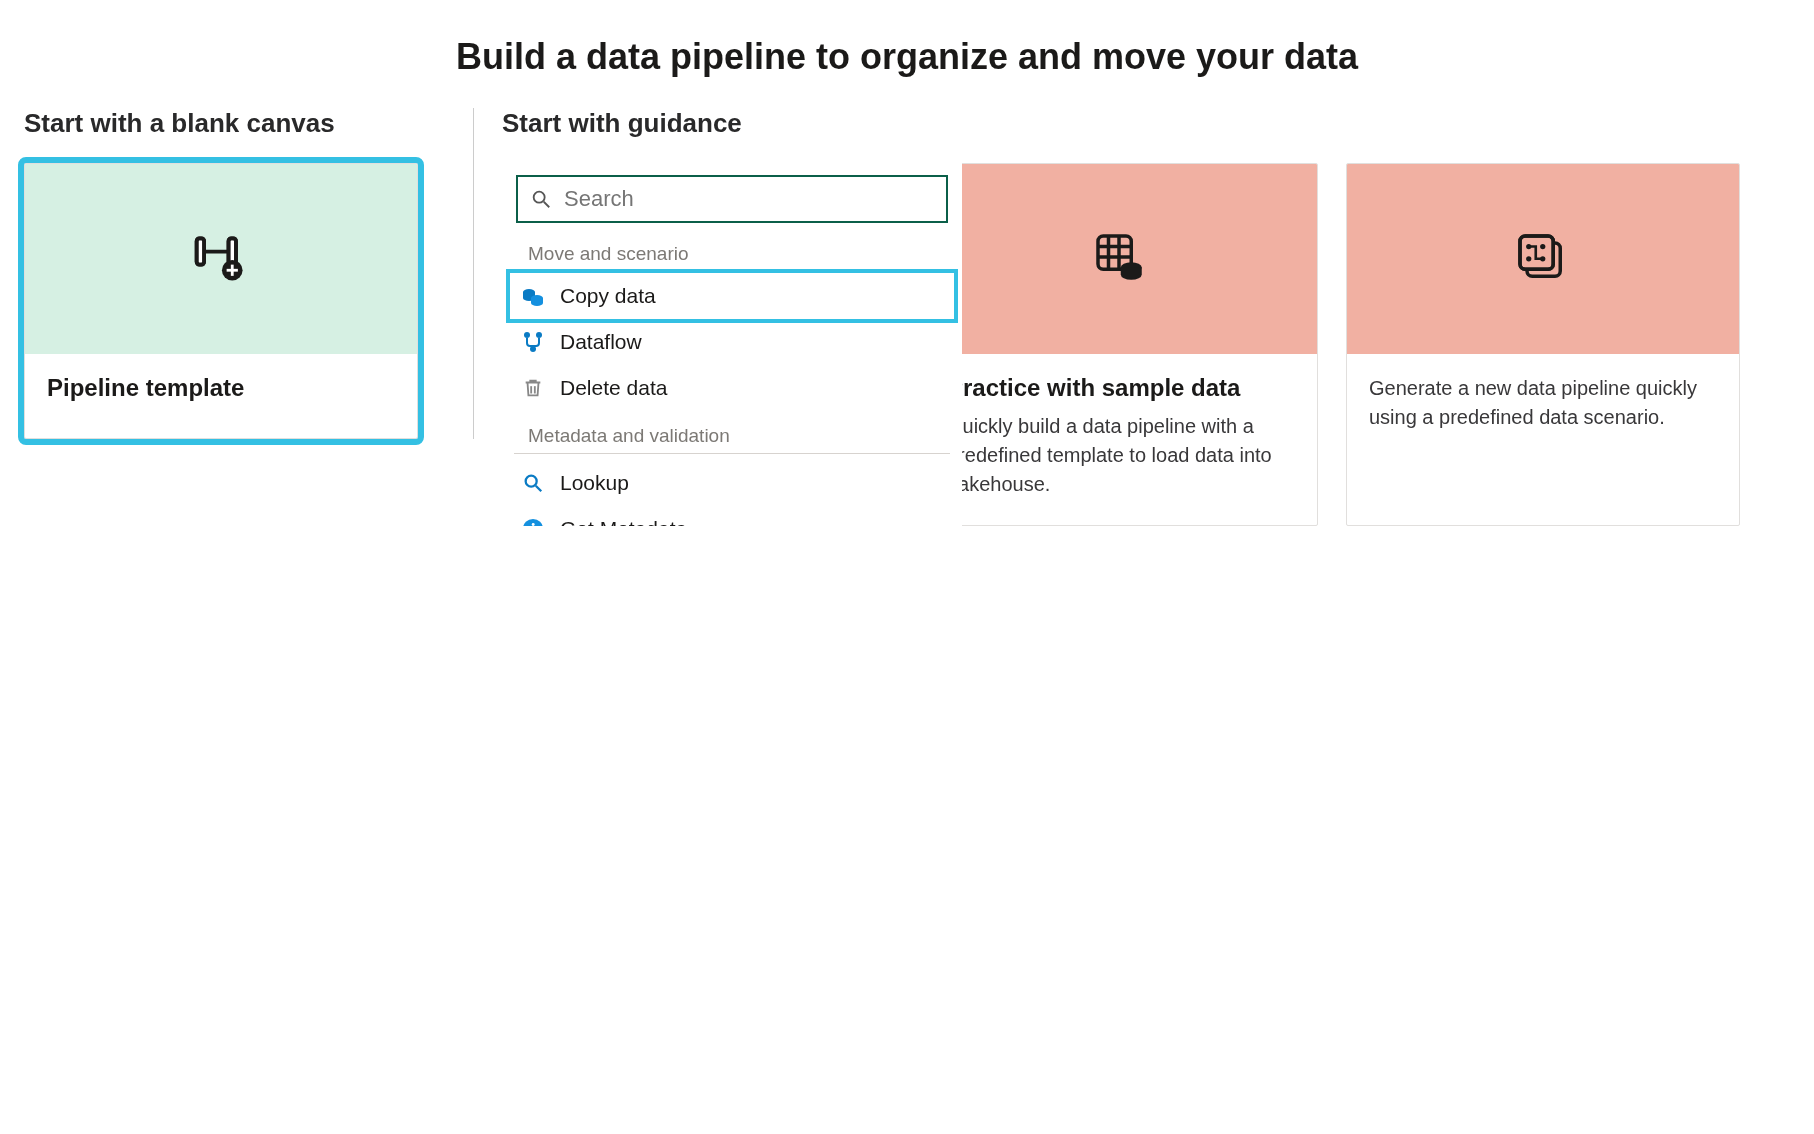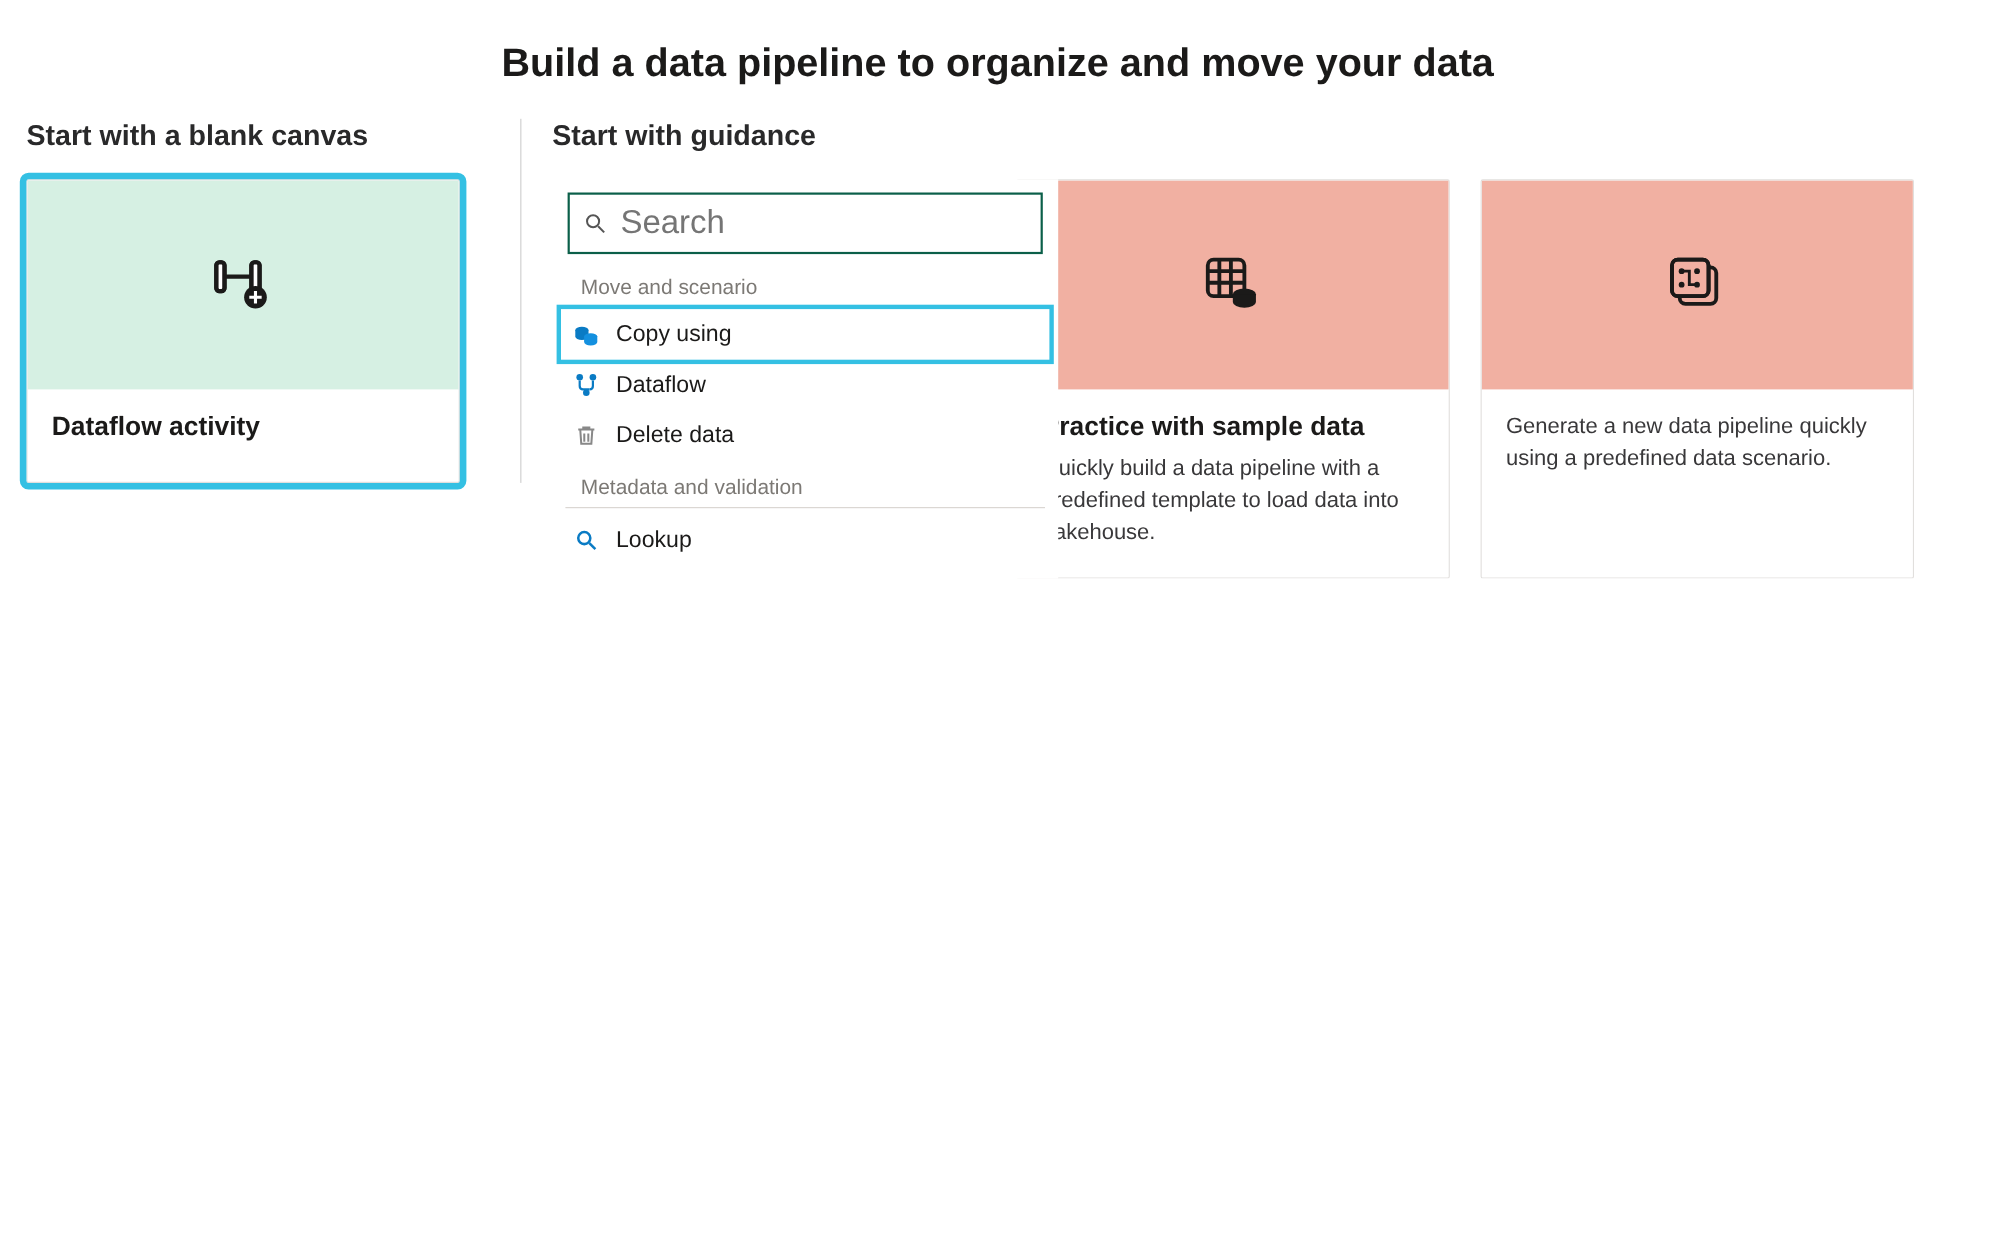--- a/index.html
+++ b/index.html
@@ -95,21 +95,21 @@
   .search-box {
     border: 2px solid #0b5f49;
     display: flex;
     align-items: center;
     padding: 8px 10px;
     gap: 8px;
   }
   .search-input {
     border: none;
     outline: none;
-    font-size: 30px;
+    font-size: 22px;
     flex: 1;
     color: #777;
     background: transparent;
   }
   .group-label {
     font-size: 19px;
     color: #7c7975;
     padding: 10px 14px 6px 14px;
     border-bottom: 1px solid #d7d3cf;
     margin: 0 12px;
@@ -163,21 +163,21 @@
             <line x1="14" y1="24" x2="40" y2="24"></line>
             <rect x="40" y="10" width="8" height="28" rx="3" fill="#fff"></rect>
             <rect x="40" y="10" width="8" height="28" rx="3"></rect>
             <circle cx="44" cy="44" r="11" fill="#1b1a19" stroke="none"></circle>
             <line x1="44" y1="38" x2="44" y2="50" stroke="#fff" stroke-width="3"></line>
             <line x1="38" y1="44" x2="50" y2="44" stroke="#fff" stroke-width="3"></line>
           </svg>
         </span>
       </div>
       <div class="card-body">
-        <h3 class="card-title">Dataflow activity</h3>
+        <h3 class="card-title">Pipeline template</h3>
       </div>
     </div>
   </div>
 
   <div class="col-right">
     <h2 class="section-heading">Start with guidance</h2>
 
     <div class="guidance-row">
 
       <div class="card" style="visibility:hidden">
@@ -242,21 +242,21 @@
         <ul class="menu-list">
           <li class="menu-item highlighted">
             <span class="menu-icon">
               <svg viewBox="0 0 24 24" width="24" height="24">
                 <ellipse cx="8" cy="8" rx="6" ry="3" fill="#0a7bc4"></ellipse>
                 <path d="M2 8 v6 a6 3 0 0 0 12 0 v-6" fill="#0a7bc4"></path>
                 <ellipse cx="16" cy="14" rx="6" ry="3" fill="#1490df"></ellipse>
                 <path d="M10 14 v5 a6 3 0 0 0 12 0 v-5" fill="#1490df"></path>
               </svg>
             </span>
-            <span>Copy using</span>
+            <span>Copy data</span>
           </li>
           <li class="menu-item">
             <span class="menu-icon">
               <svg viewBox="0 0 24 24" width="24" height="24">
                 <circle cx="6" cy="5" r="3" fill="#0a7bc4"></circle>
                 <circle cx="18" cy="5" r="3" fill="#0a7bc4"></circle>
                 <circle cx="12" cy="19" r="3" fill="#0a7bc4"></circle>
                 <path d="M6 8 v5 q0 3 3 3 h0 M18 8 v5 q0 3 -3 3 h0 M12 16 v-0" stroke="#0a7bc4" stroke-width="2" fill="none"></path>
                 <path d="M9 16 h6" stroke="#0a7bc4" stroke-width="2"></path>
               </svg>

